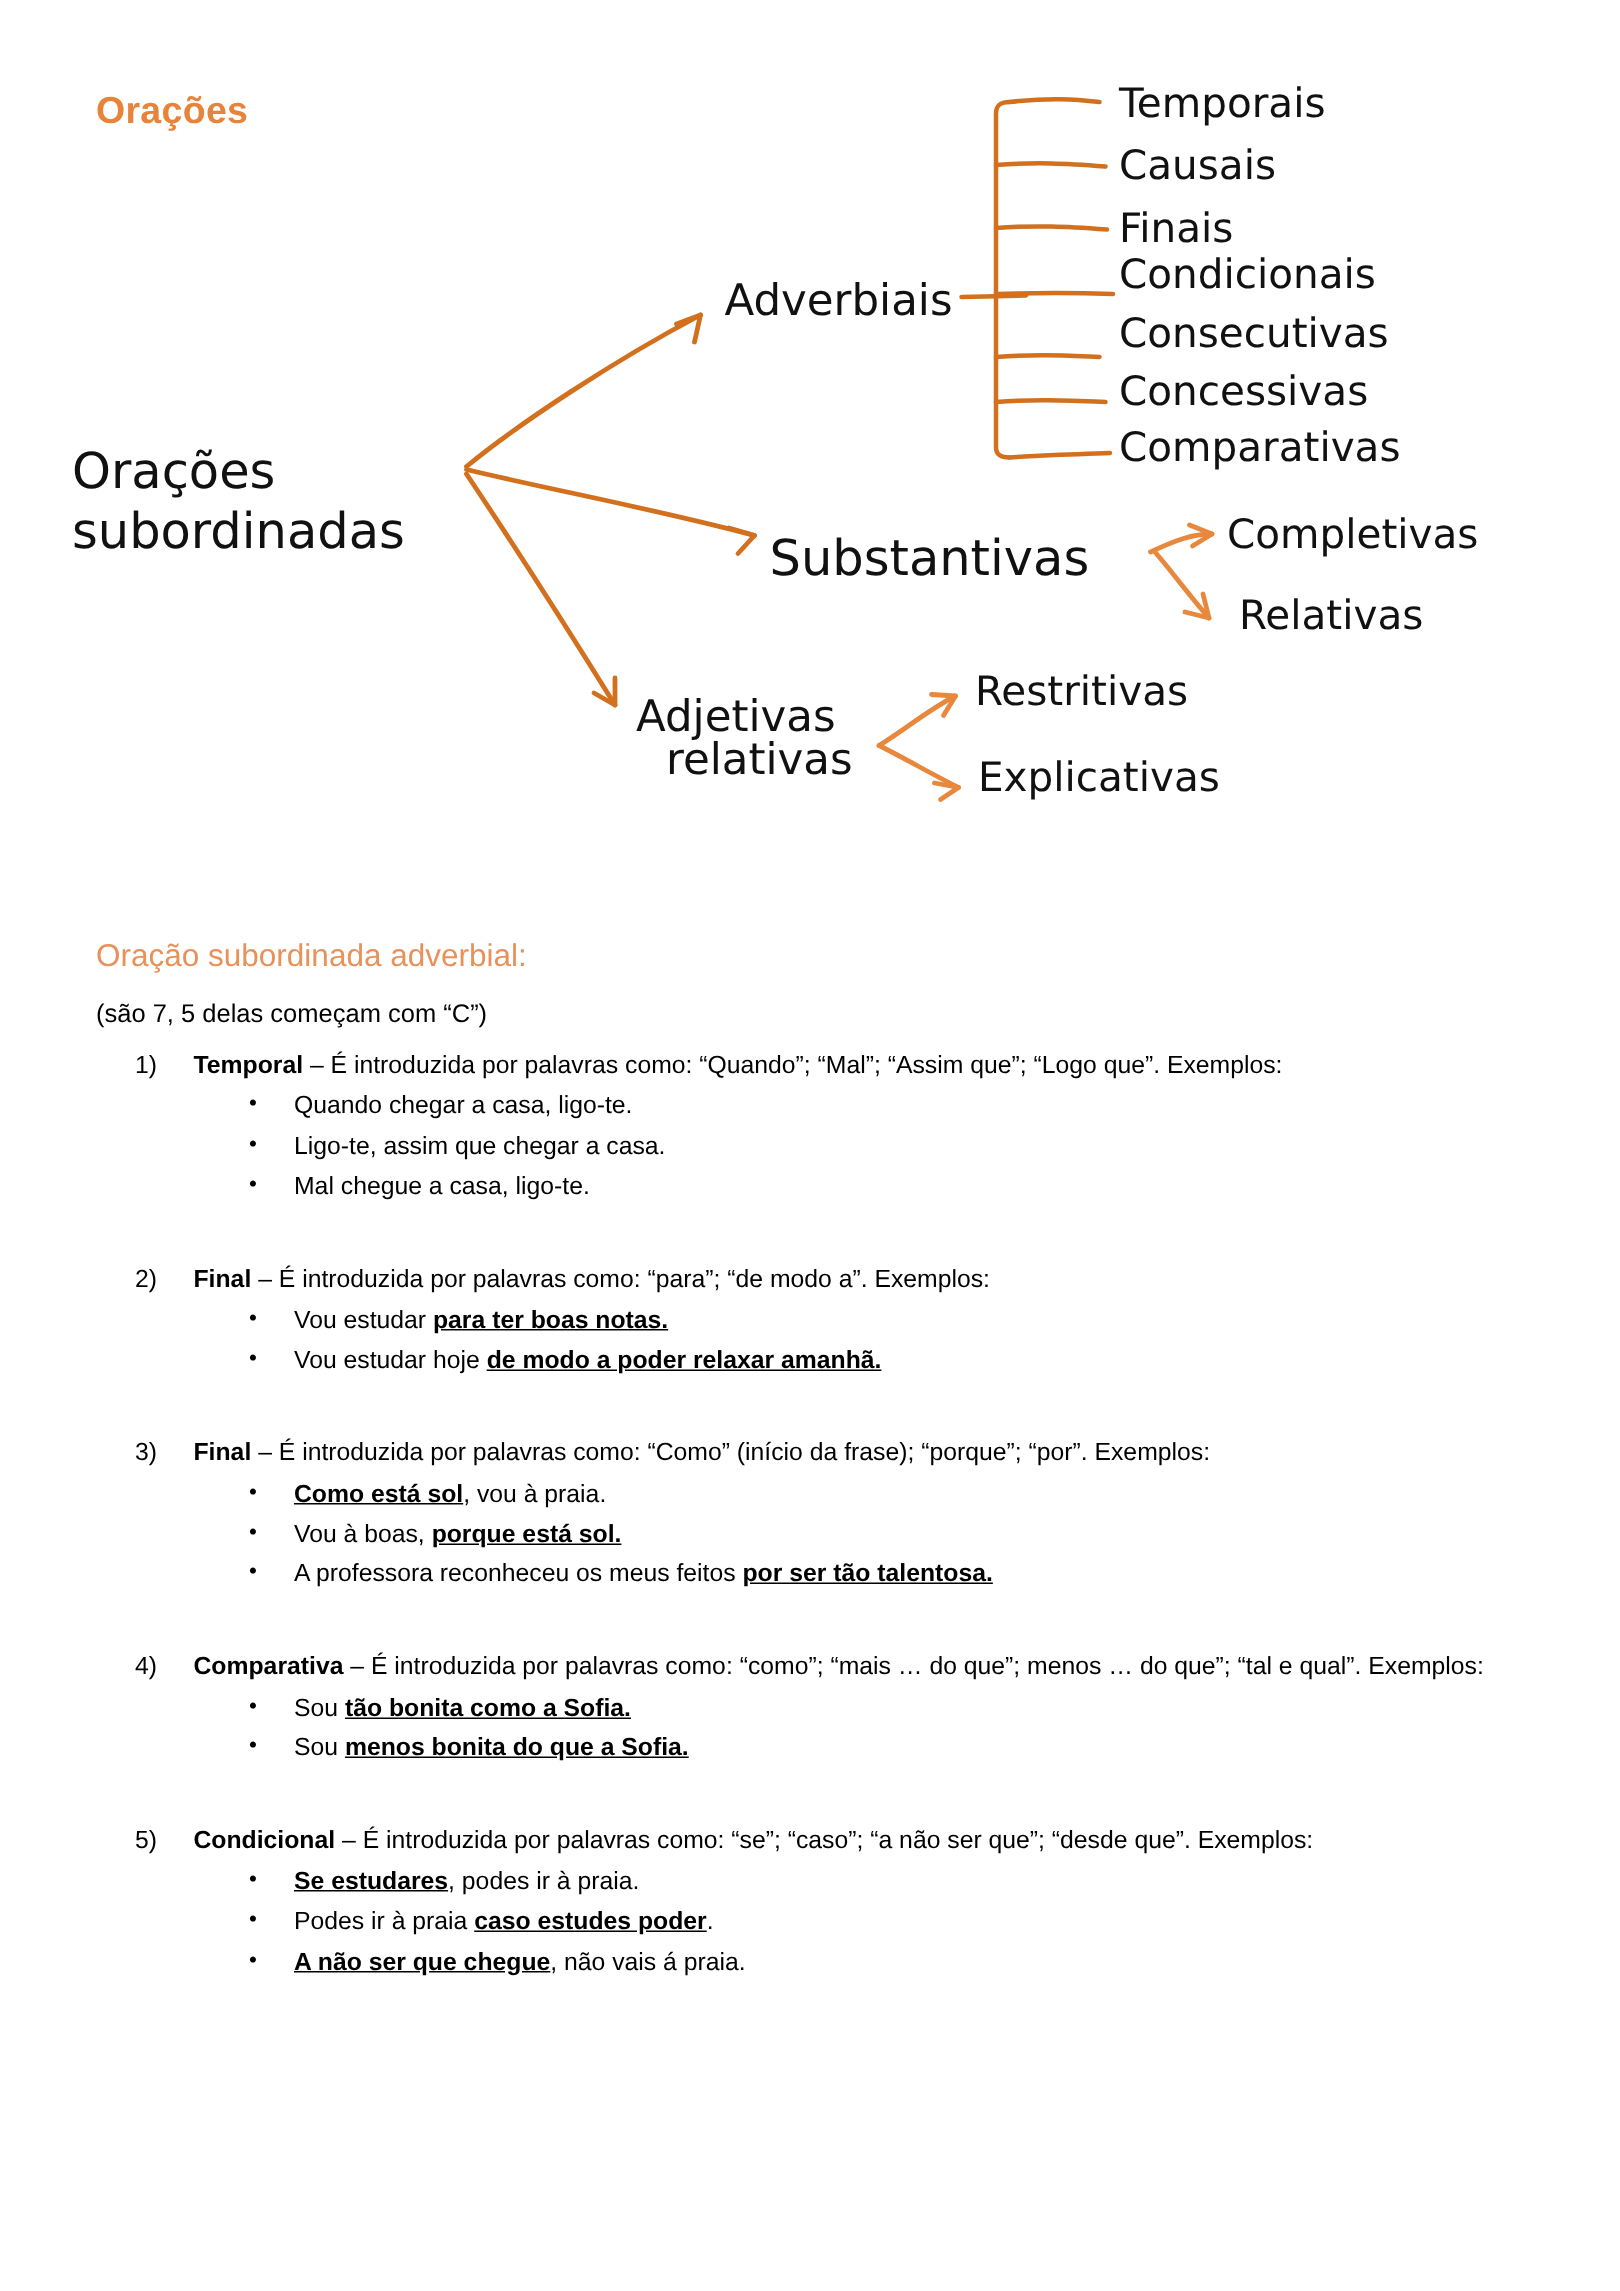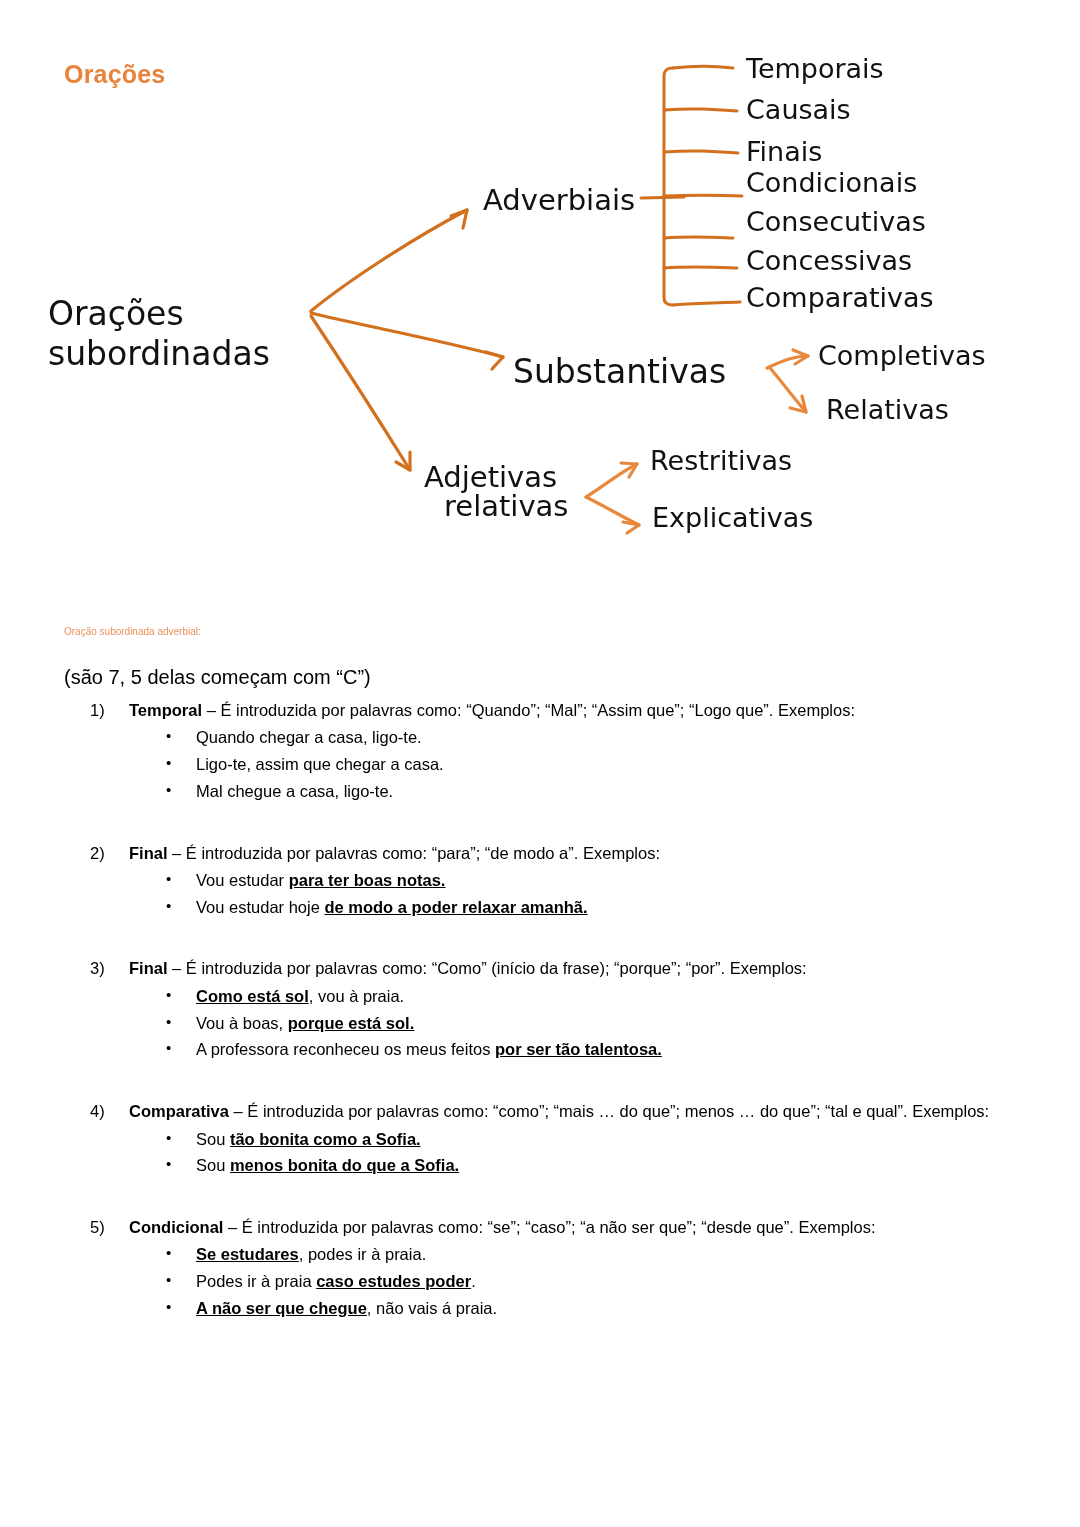--- a/index.html
+++ b/index.html
@@ -41,28 +41,28 @@
   .hand {
     font-family: "DejaVu Sans", sans-serif;
     fill: #111111;
   }
 
   
   .section-label {
     position: absolute;
     left: 64px;
     top: 626px;
-    font-size: 10px;
+    font-size: 21px;
     color: #E8925A;
   }
   .section-note {
     position: absolute;
     left: 64px;
     top: 666px;
-    font-size: 20px;
+    font-size: 17px;
     color: #000;
   }
 
   .content {
     position: absolute;
     left: 0;
     top: 700px;
     width: 1080px;
   }
   .item {

